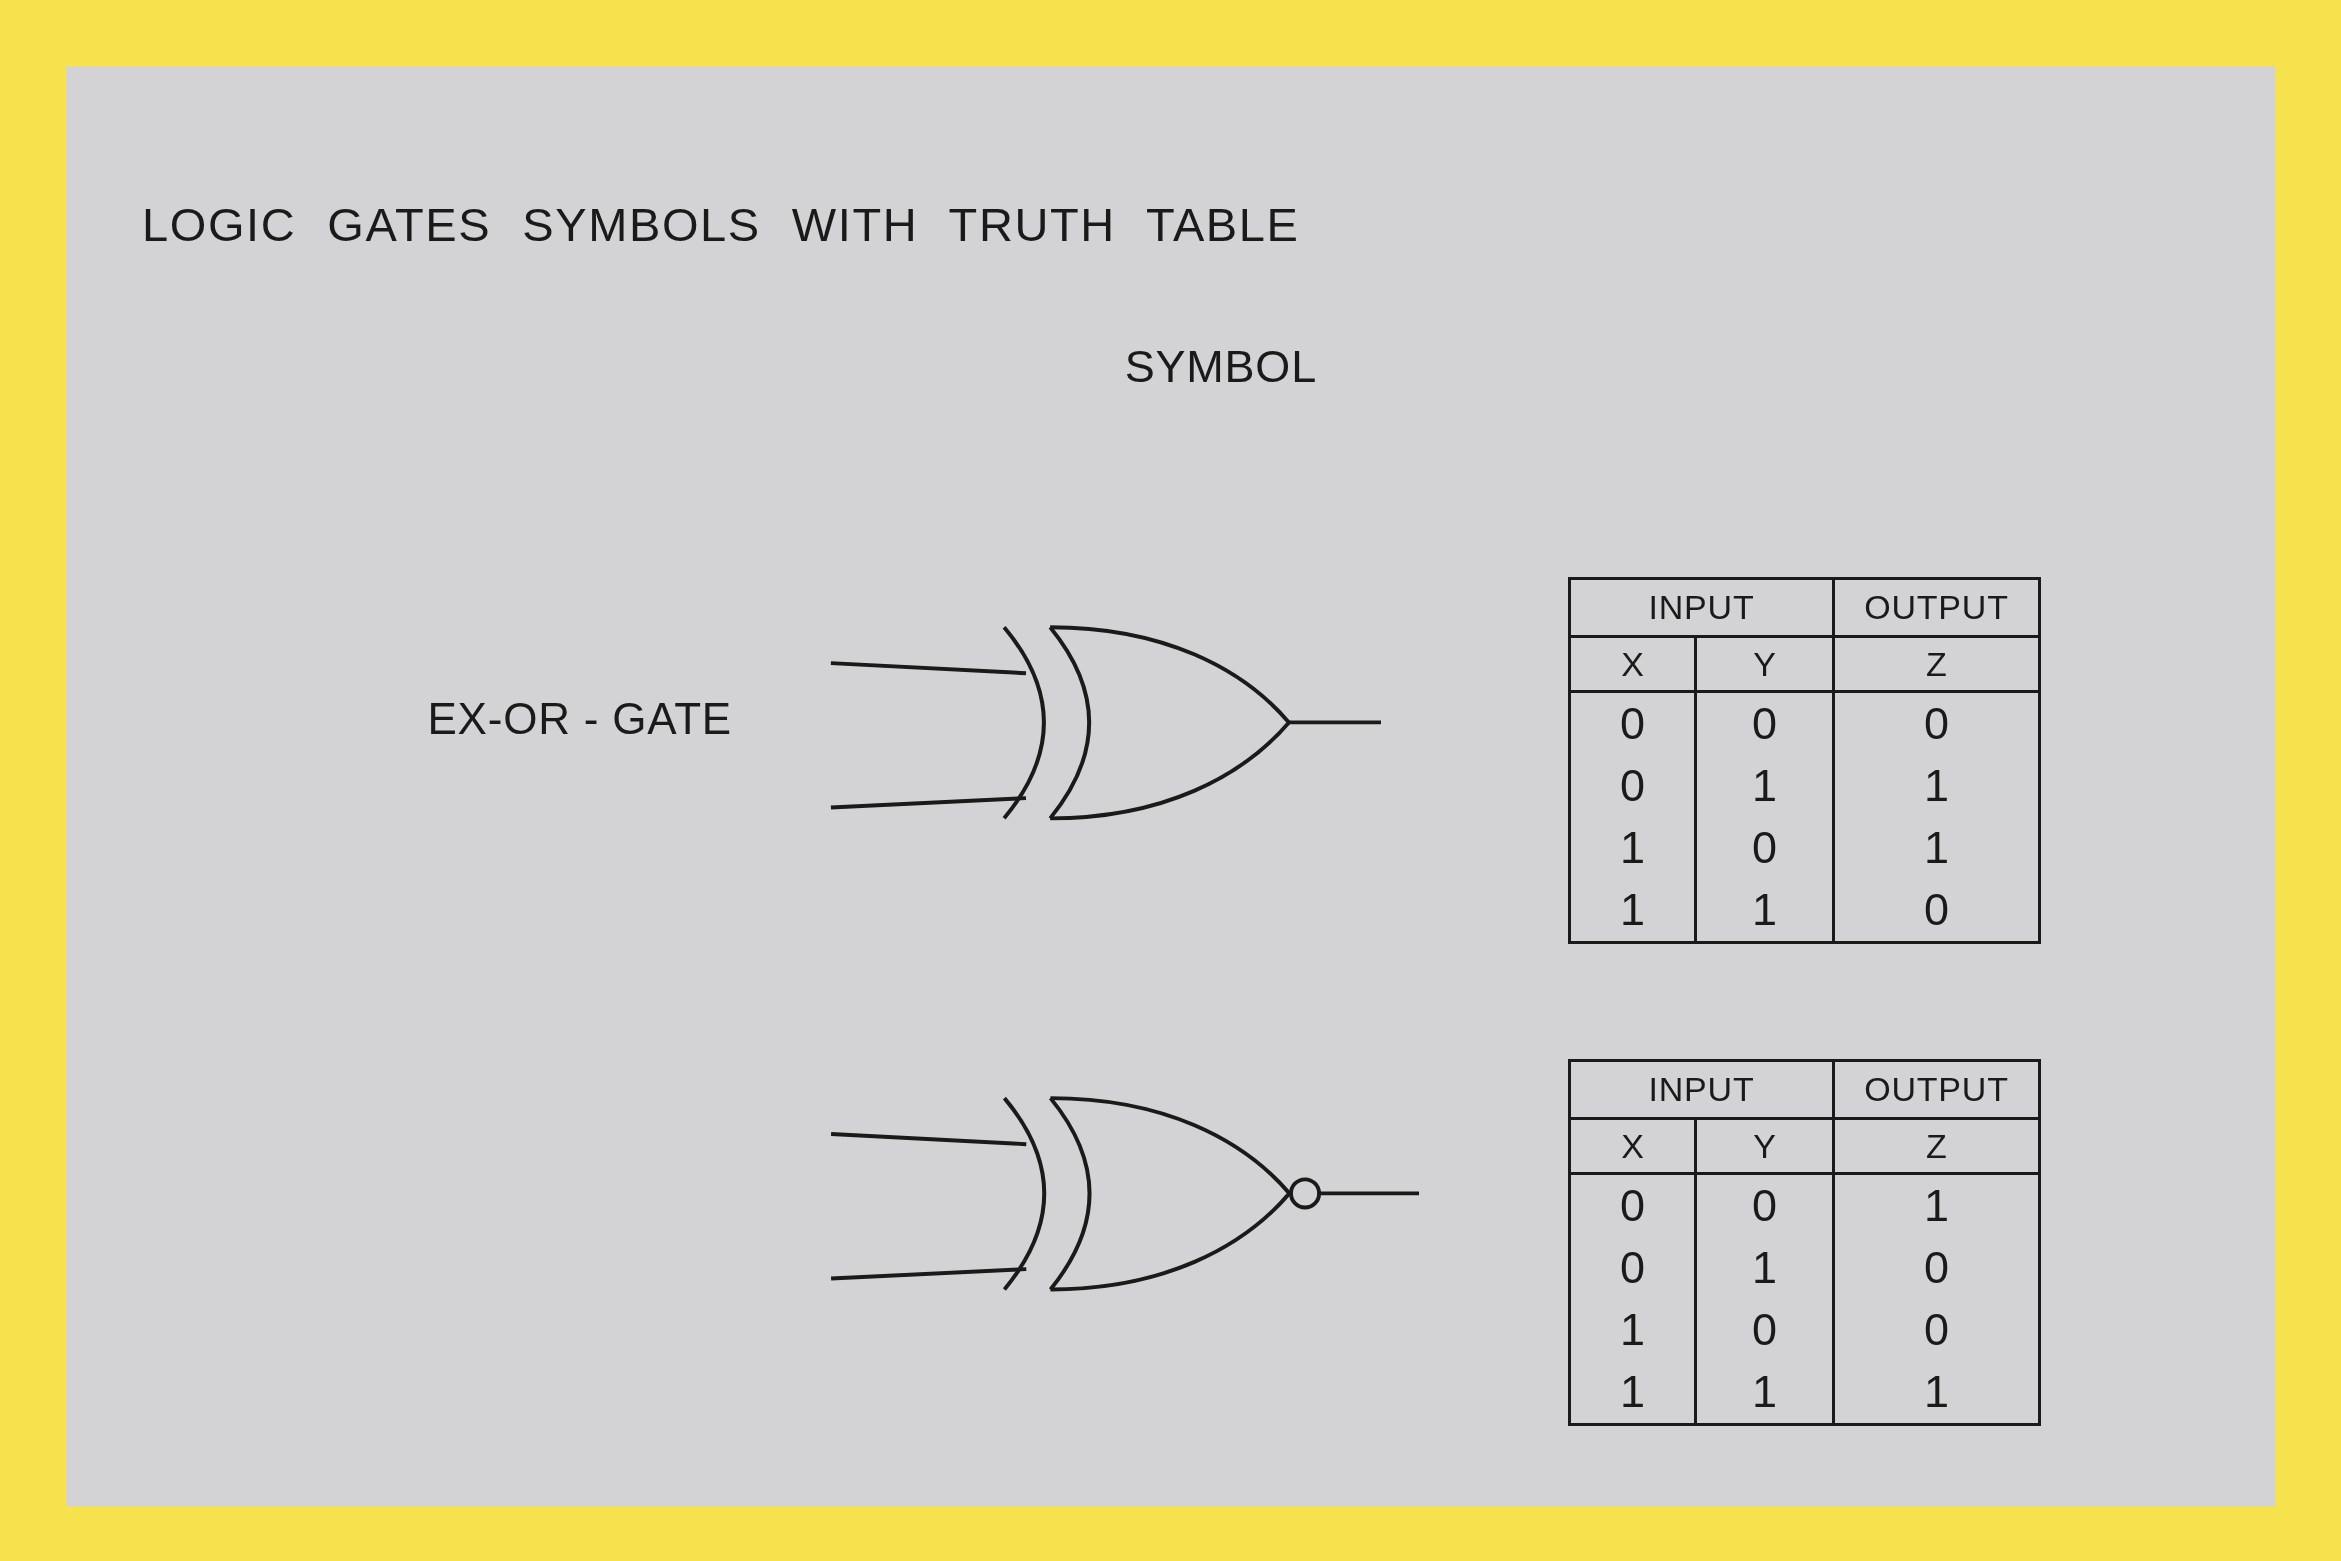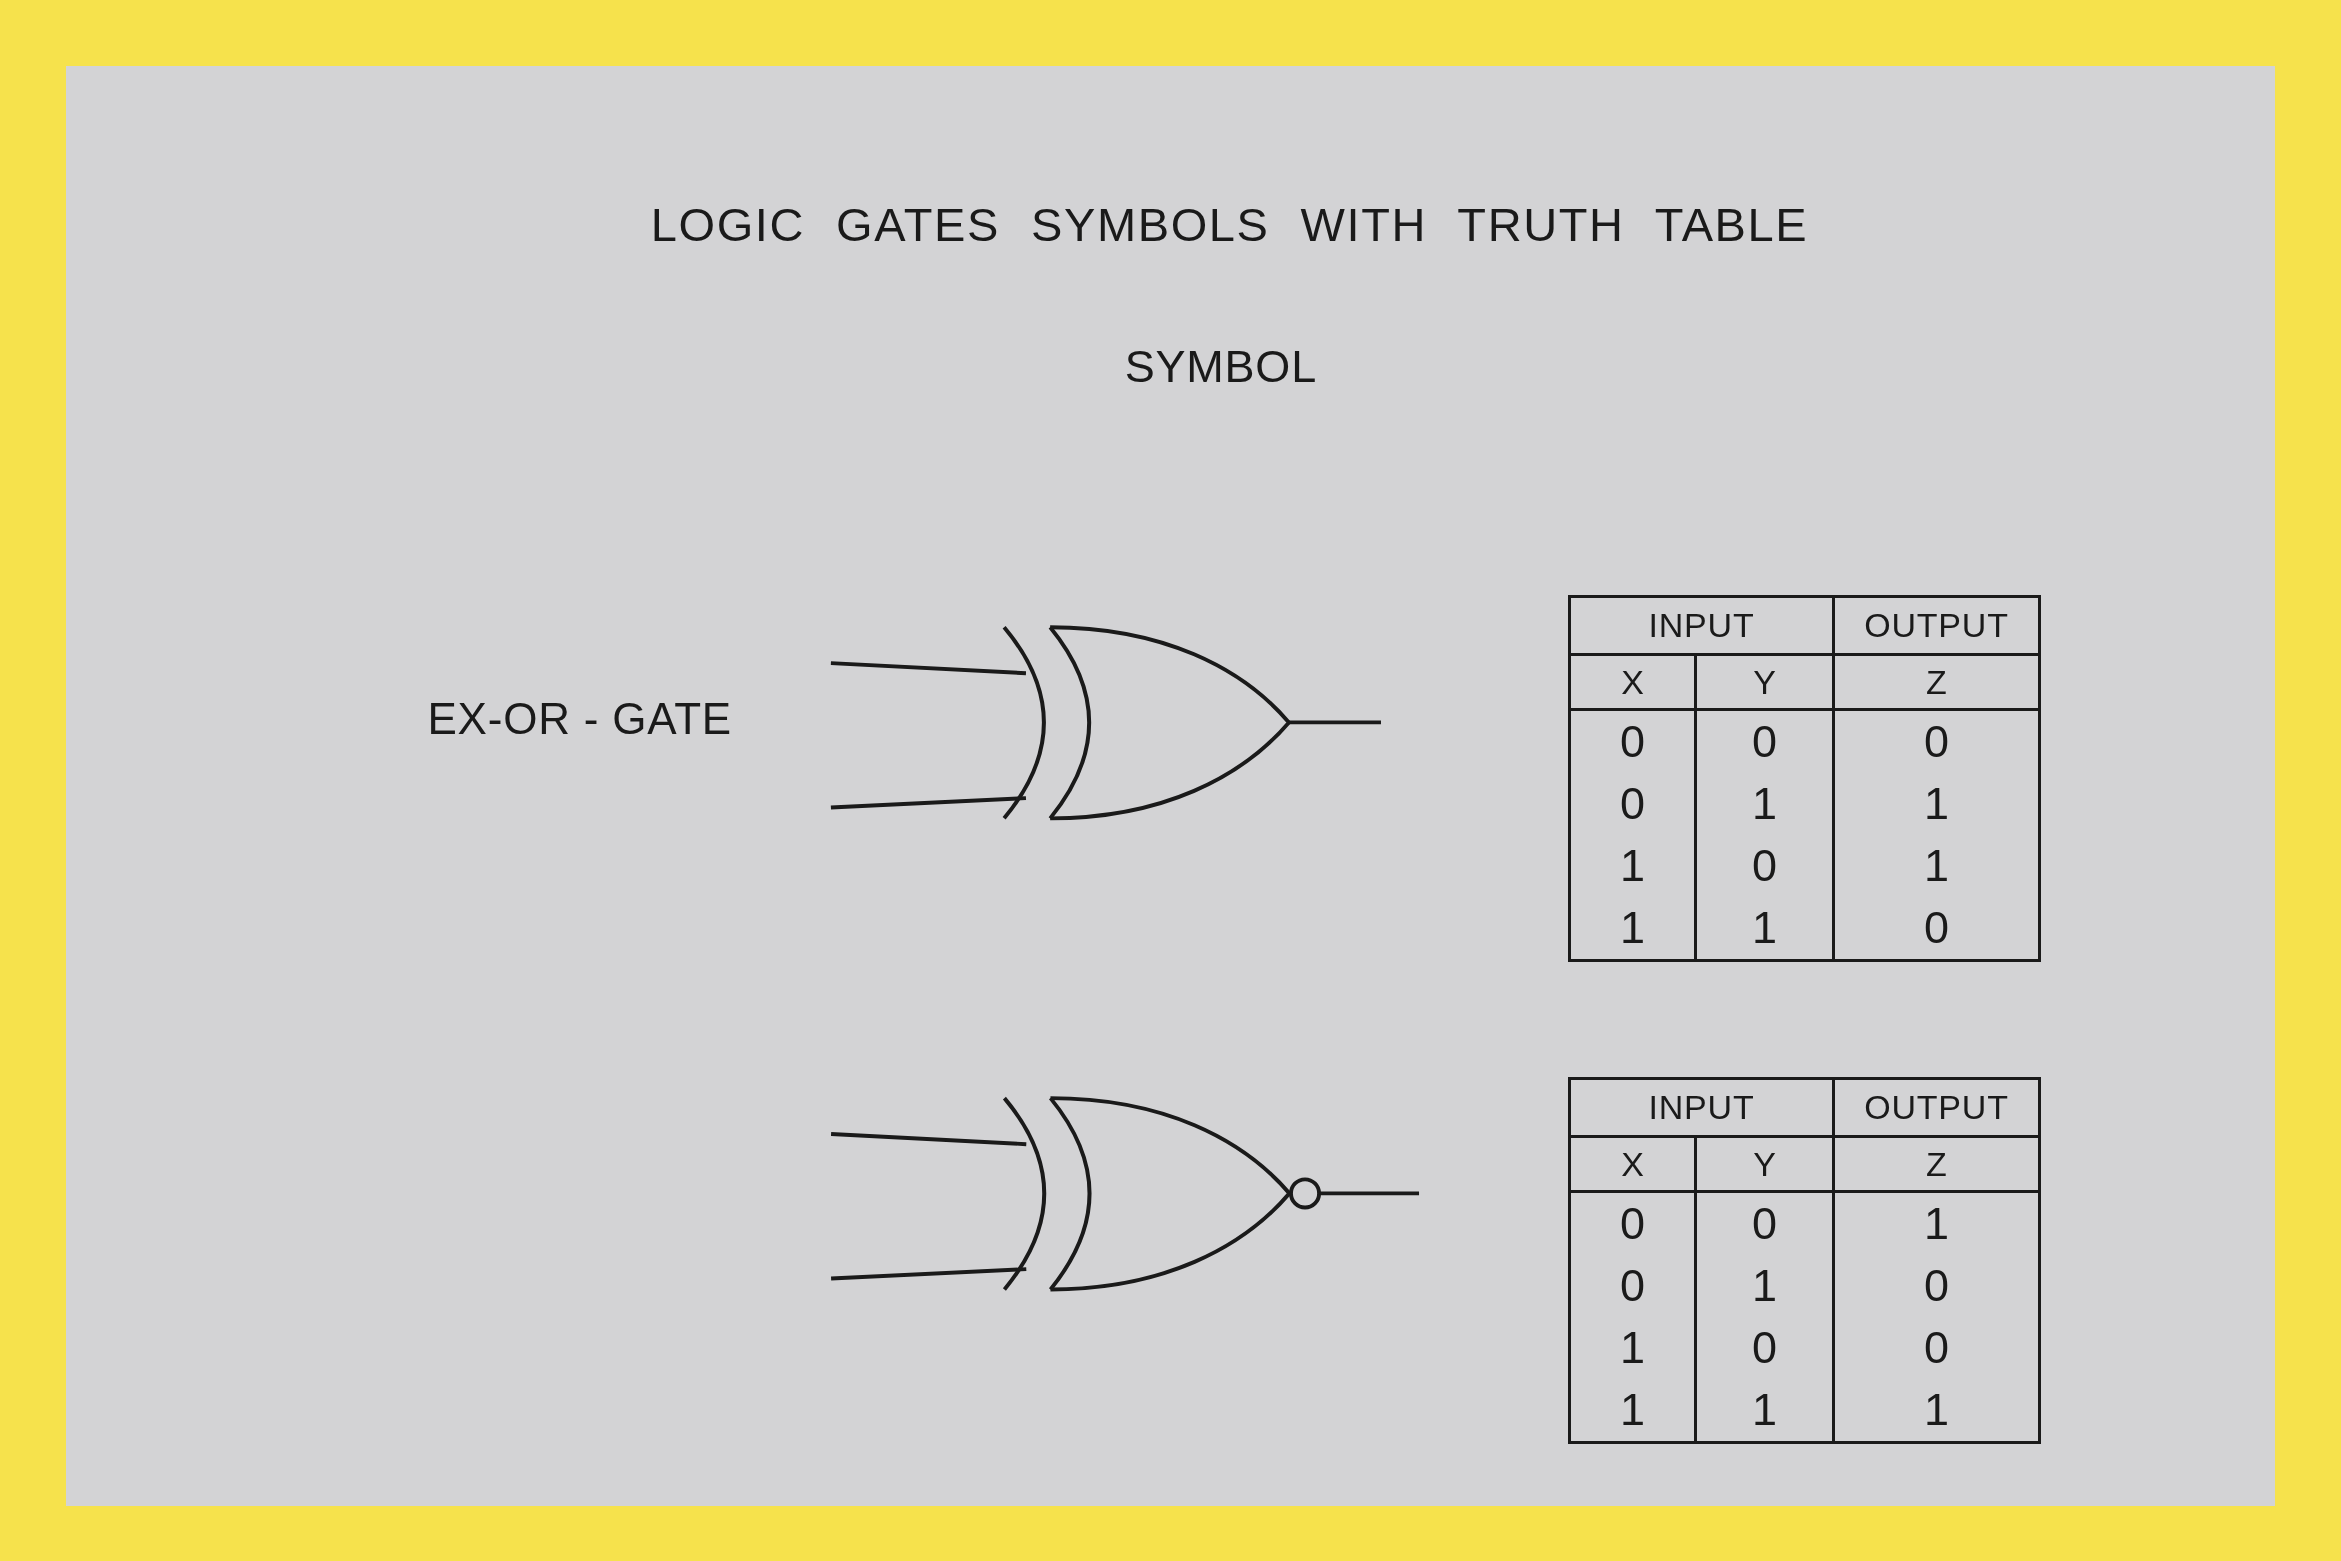--- a/index.html
+++ b/index.html
@@ -23,22 +23,21 @@
   .panel{
     position:absolute;
     left:66px; top:66px;
     width:2209px; height:1440px;
     background:var(--panel);
   }
   .title{
     position:absolute;
     left:0; right:0;
     top:131px;
-    text-align:center;
-    padding-left:118px;
+    padding-left:76px;
     font-size:47px;
     letter-spacing:1.6px;
     word-spacing:0.35em;
     color:var(--ink);
   }
   .col-header{
     position:absolute;
     top:275px;
     text-align:right;
     font-size:45px;
@@ -65,21 +64,20 @@
   .gate-svg path, .gate-svg line, .gate-svg circle{
     fill:none;
     stroke:var(--ink);
     stroke-width:5;
   }
   table.truth-table{
     position:absolute;
     border-collapse:collapse;
     table-layout:fixed;
     width:470px;
-    margin-top:18px;
   }
   table.truth-table.t1{ left:1502px; top:511px; }
   table.truth-table.t2{ left:1502px; top:993px; }
   table.truth-table{
     border:3.1px solid var(--ink);
   }
   table.truth-table td{
     text-align:center;
     vertical-align:middle;
     padding:0;

